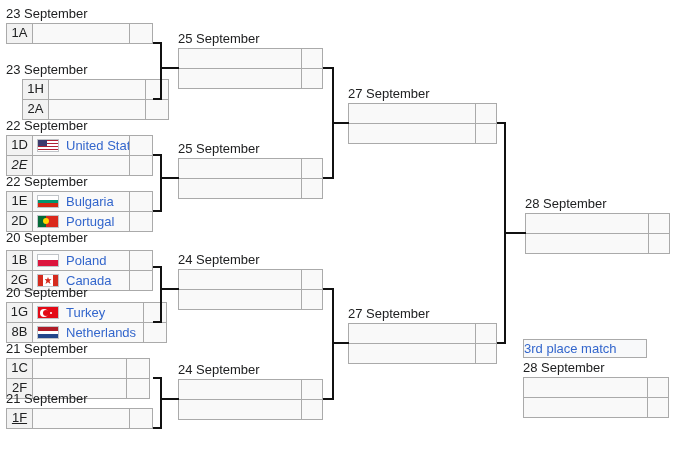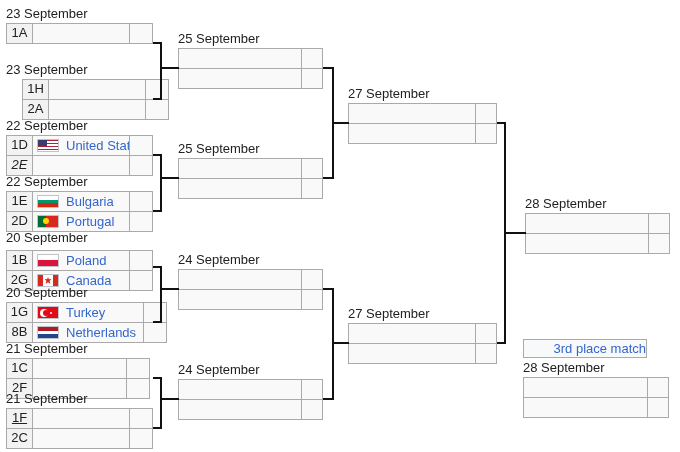--- a/index.html
+++ b/index.html
@@ -15,21 +15,21 @@
   .cell{box-sizing:border-box;overflow:hidden;white-space:nowrap;}
   .seed{background:var(--seed-bg);border-right:1px solid var(--border);text-align:center;flex:0 0 auto;color:var(--label-text);}
   .name{flex:1 1 auto;background:var(--cell-bg);padding-left:4px;display:flex;align-items:center;}
   .score{background:var(--cell-bg);border-left:1px solid var(--border);flex:0 0 auto;}
   .team-link{color:var(--link);text-decoration:none;}
   .conn{position:absolute;background:var(--connector);}
   .conn.h{height:2px;}
   .conn.v{width:2px;}
   .third-header{
     position:absolute;border:1px solid var(--border);background:var(--third-place-box-bg);
-    box-sizing:border-box;text-align:right;line-height:17px;
+    box-sizing:border-box;text-align:left;line-height:17px;
   }
   .third-header a{color:var(--link);text-decoration:none;}
 
   
   .flag{display:inline-block;width:20px;height:11px;border:1px solid #c0c4c8;margin-right:7px;position:relative;flex:0 0 auto;}
   .flag-us{background:repeating-linear-gradient(to bottom,#b22234 0 1.5px,#fff 1.5px 3px);}
   .flag-us::before{content:"";position:absolute;left:0;top:0;width:9px;height:6px;background:#3c3b6e;}
   .flag-bg{background:linear-gradient(to bottom,#fff 0 33%,#00966e 33% 66%,#d62612 66%);}
   .flag-pt{background:linear-gradient(to right,#046a38 0 40%,#da291c 40%);}
   .flag-pt::before{content:"";position:absolute;left:5px;top:2px;width:6px;height:6px;border-radius:50%;background:#ffd700;}
@@ -151,25 +151,20 @@
       <div class="row">
         <div class="cell seed" style="width: 26px;">2F</div>
         <div class="cell name"></div>
         <div class="cell score" style="width: 23px;"></div>
       </div>
     </div>
     <div class="date-label" style="left: 6px; top: 392px;">21 September</div>
     <div class="match" style="left: 6px; top: 408px; width: 147px;">
       <div class="row">
         <div class="cell seed" style="width: 26px; text-decoration: underline;">1F</div>
-        <div class="cell name"></div>
-        <div class="cell score" style="width: 23px;"></div>
-      </div>
-      <div class="row">
-        <div class="cell seed" style="width: 26px;">2C</div>
         <div class="cell name"></div>
         <div class="cell score" style="width: 23px;"></div>
       </div>
     </div>
     <div class="date-label" style="left: 178px; top: 32px;">25 September</div>
     <div class="match" style="left: 178px; top: 48px; width: 145px;">
       <div class="row">
         <div class="cell name"></div>
         <div class="cell score" style="width: 21px;"></div>
       </div>

